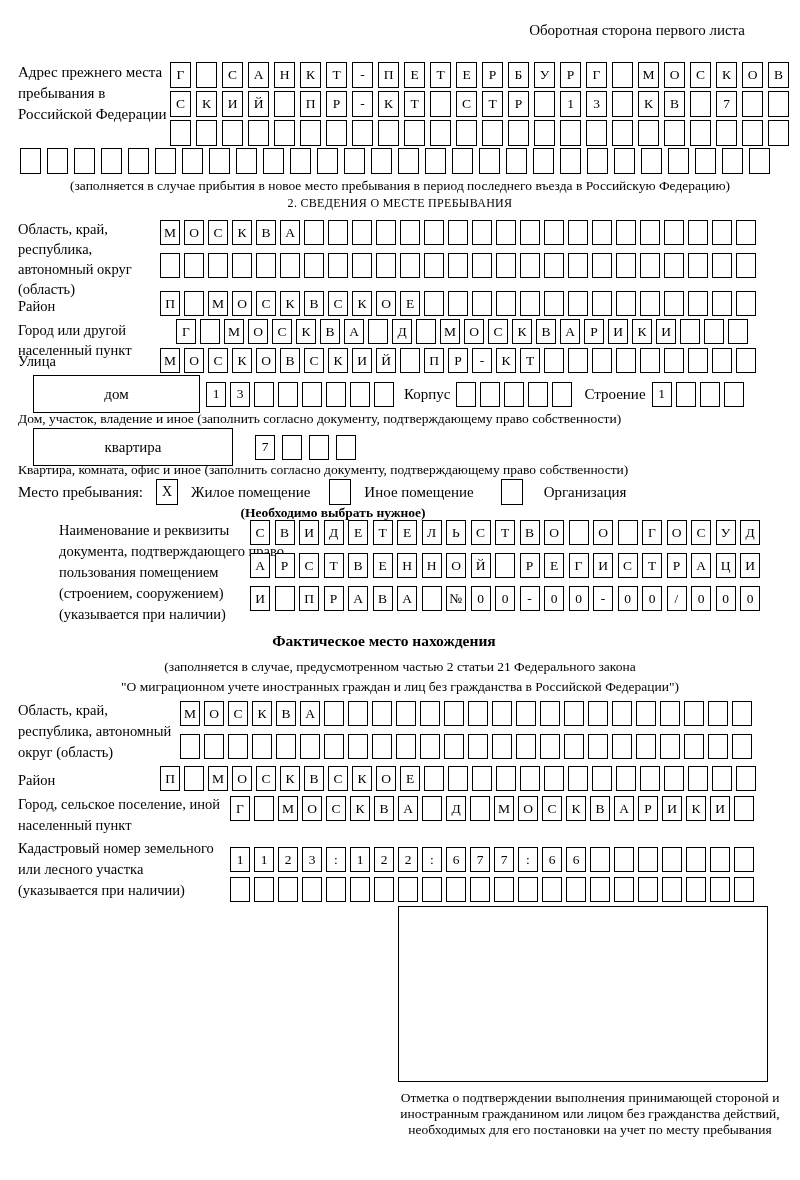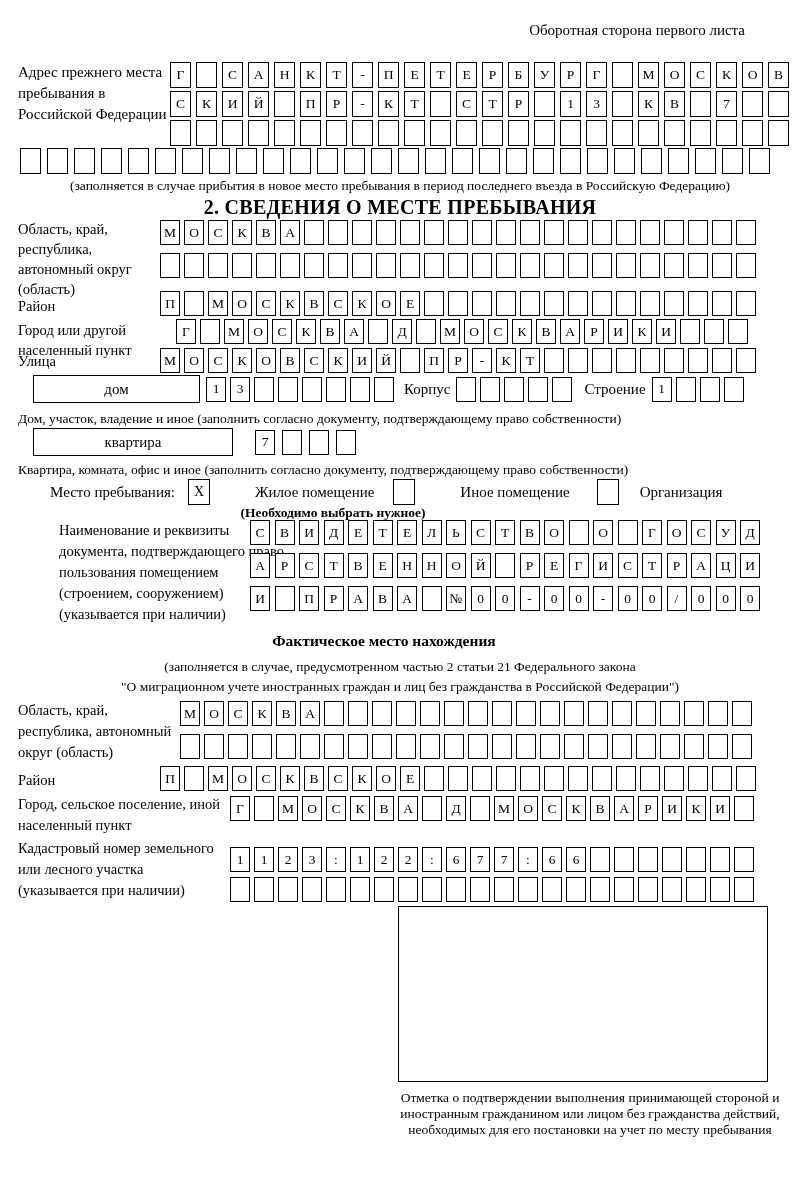--- a/index.html
+++ b/index.html
@@ -7,39 +7,39 @@
     position:relative; width:800px; height:1180px;
     background:#fff; color:#000;
     font-family:"Liberation Serif","DejaVu Serif",serif;
     overflow:hidden;
   }
   .abs { position:absolute; }
   .label { font-size:14.5px; line-height:20px; }
   .note  { font-size:13.5px; line-height:17px; }
   .center { text-align:center; }
   .bold { font-weight:bold; }
-  .sec-title { font-size:20px; font-weight:bold; letter-spacing:.3px; }
+  .sec-title { font-size:12px; font-weight:normal; letter-spacing:.3px; }
   .grid { position:absolute; display:flex; gap:4px; }
   .grid.lg { gap:5px; }
   .grid.xl { gap:6px; }
   .cell {
     flex:0 0 auto; width:20px; height:25px; box-sizing:border-box;
     border:1.6px solid #000; background:#fff;
     display:flex; align-items:center; justify-content:center;
     font-size:13.5px; line-height:1;
   }
   .grid.lg .cell, .grid.xl .cell { width:21px; height:26px; }
   .widebox {
     box-sizing:border-box; border:1.6px solid #000; background:#fff;
     display:flex; align-items:center; justify-content:center;
-    font-size:15px; height:28px; flex:0 0 auto;
+    font-size:15px; height:38px; flex:0 0 auto;
   }
   .hrow { position:absolute; display:flex; align-items:center; }
   .hrow .grid { position:static; }
-  .inline-label { font-size:15px; flex:0 0 auto;margin-left:32px; }
+  .inline-label { font-size:15px; flex:0 0 auto; }
   .check {
     width:22px; height:26px; box-sizing:border-box; border:1.6px solid #000;
     display:flex; align-items:center; justify-content:center;
     font-size:14px; flex:0 0 auto; background:#fff;
   }
   .stamp-box { box-sizing:border-box; border:1.8px solid #000; background:#fff; }
 </style>
 </head>
 <body>
 

